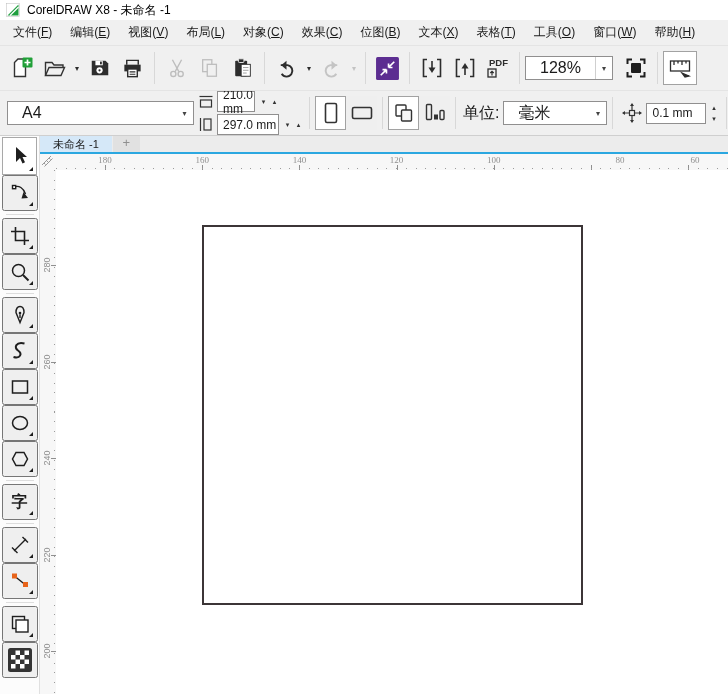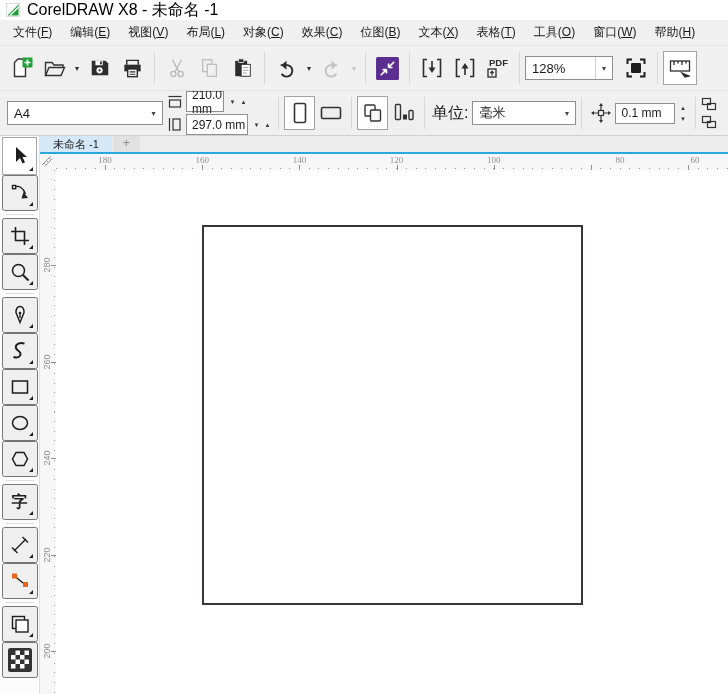--- a/index.html
+++ b/index.html
@@ -9,40 +9,40 @@
   }
   *{box-sizing:border-box; margin:0; padding:0;}
   html,body{width:728px;height:694px;overflow:hidden;background:#fff;}
   body{font-family:"Liberation Sans","DejaVu Sans",sans-serif;color:#1a1a1a;}
   .app{position:relative;width:728px;height:694px;background:#fff;overflow:hidden;}
 
   
   .titlebar{position:absolute;left:0;top:0;width:728px;height:20px;background:#fff;
     display:flex;align-items:center;padding-left:6px;}
   .titlebar .logo{width:14px;height:14px;margin-right:7px;flex:0 0 auto;}
-  .titlebar .title{font-size:16px;color:#000;white-space:nowrap;}
+  .titlebar .title{font-size:12px;color:#000;white-space:nowrap;}
 
   
   .menubar{position:absolute;left:0;top:20px;width:728px;height:26px;background:var(--chrome);
     display:flex;align-items:center;padding-left:4px;border-bottom:1px solid #e4e4e4;}
   .menu-item{font-size:12px;padding:4px 9px;white-space:nowrap;cursor:default;}
   .menu-item u{text-decoration:underline;}
 
   
   .toolbar,.propbar{position:absolute;left:0;width:728px;background:var(--chrome);
     display:flex;align-items:center;overflow:hidden;}
   .toolbar{top:46px;height:45px;padding-left:5px;border-bottom:1px solid #e4e4e4;}
   .propbar{top:91px;height:45px;padding-left:7px;border-bottom:1px solid #cfcfcf;}
   .tbtn{width:33px;height:34px;display:flex;align-items:center;justify-content:center;
     flex:0 0 auto;background:transparent;border:none;}
   .caret{font-size:8px;color:#2d2d2d;width:12px;text-align:center;flex:0 0 auto;}
   .caret.dis{color:#c3c3c3;}
   .sep-v{width:1px;height:32px;background:#d8d8d8;margin:0 5px;flex:0 0 auto;}
   .combo{height:24px;background:#fff;border:1px solid #908f8f;display:flex;align-items:center;flex:0 0 auto;}
-  .combo .val{flex:1;font-size:13px;padding-left:6px;white-space:nowrap;}
+  .combo .val{flex:1;font-size:16px;padding-left:14px;white-space:nowrap;}
   .combo .cbt{width:17px;height:100%;border-left:1px solid #cfcfcf;display:flex;align-items:center;justify-content:center;font-size:8px;color:#444;}
   .field{height:21px;background:#fff;border:1px solid #908f8f;font-size:12px;display:flex;align-items:center;padding-left:5px;flex:0 0 auto;}
   .spin-h{display:flex;flex:0 0 auto;}
   .spin-h span{width:11px;height:21px;font-size:7px;color:#333;display:flex;align-items:center;justify-content:center;}
   .spin-v{width:15px;height:22px;display:flex;flex-direction:column;flex:0 0 auto;border-left:none;}
   .spin-v span{flex:1;font-size:7px;color:#333;display:flex;align-items:center;justify-content:center;}
   .pbtn{width:31px;height:34px;display:flex;align-items:center;justify-content:center;flex:0 0 auto;border:1px solid transparent;}
   .pbtn.sel{background:#fff;border:1px solid #a2a2a2;}
   .plabel{font-size:16px;margin:0 4px 0 2px;white-space:nowrap;}
   .sizegrid{display:flex;flex-direction:column;justify-content:center;gap:2px;flex:0 0 auto;margin-left:4px;}
@@ -228,21 +228,21 @@
     <button class="tbtn clip-right" style="background:#fff;border:1px solid #a2a2a2;width:34px">
       <svg width="24" height="24" viewBox="0 0 24 24" fill="none" stroke="#2d2d2d" stroke-width="1.3">
         <rect x="2.5" y="5" width="19" height="10" fill="#fff"></rect>
         <path d="M6 5 V9 M10 5 V7.5 M14 5 V9 M18 5 V7.5"></path>
         <path d="M14 17 L21 20 L17 21 Z" fill="#2d2d2d"></path>
       </svg>
     </button>
   </div>
 
   <div class="propbar">
-    <div class="combo" style="width:156px">
+    <div class="combo" style="width:187px">
       <span class="val">A4</span>
       <span class="cbt" style="border-left:none">▾</span>
     </div>
     <div class="sizegrid">
       <div class="sizerow">
         <svg width="16" height="15" viewBox="0 0 16 15" fill="none" stroke="#333" stroke-width="1.2">
           <path d="M1.5 2.5 H14.5"></path>
             <rect x="2.5" y="6" width="11" height="7"></rect>
         </svg>
         <div class="field" style="width:38px">

